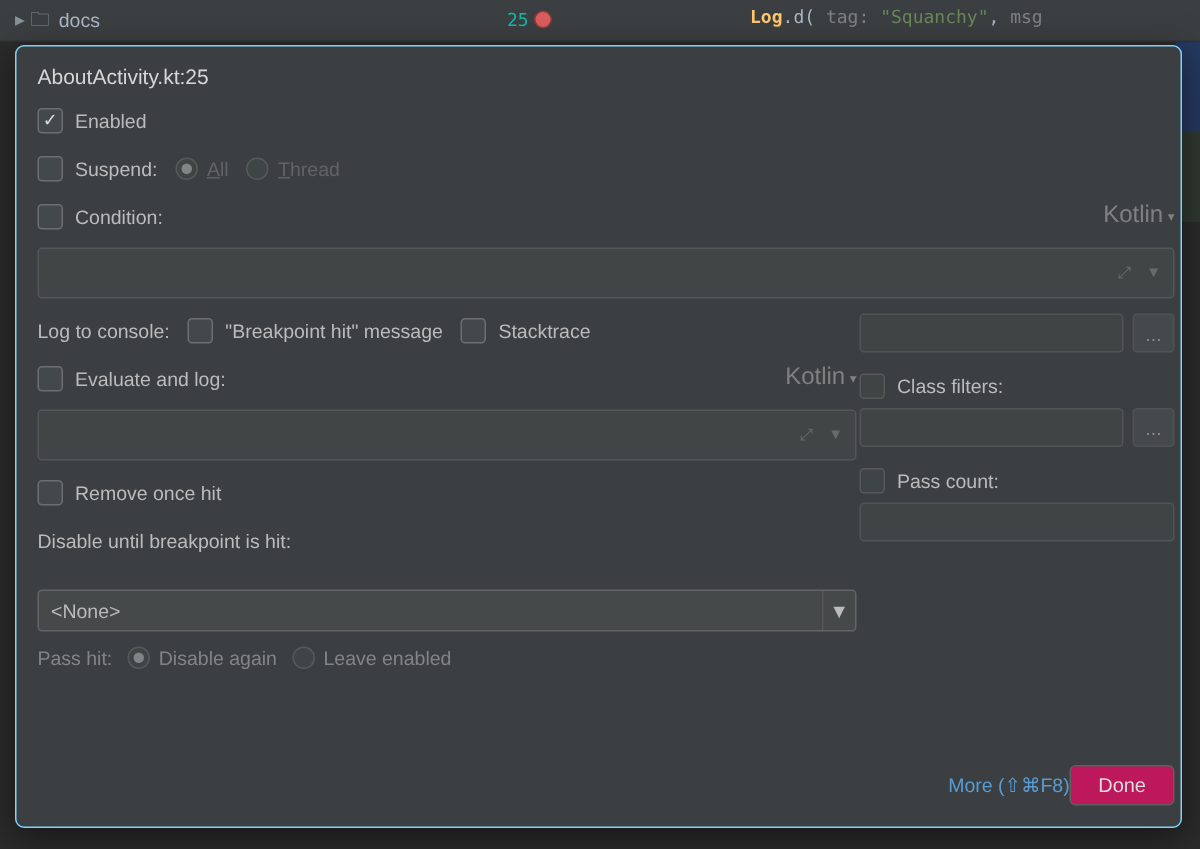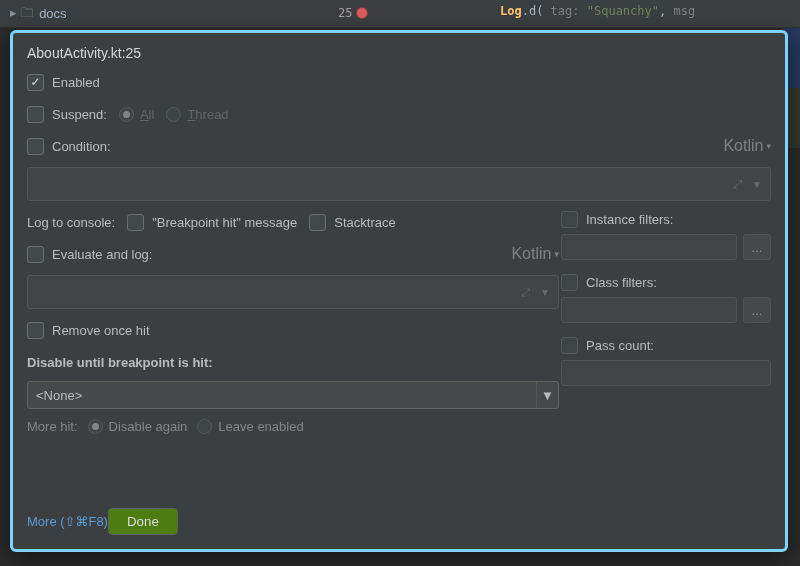--- a/index.html
+++ b/index.html
@@ -20,21 +20,21 @@
       background: #3c3f41;
       border-bottom: 1px solid #323232;
     }
     .folder-icon { margin-left: 10px; color: #87939a; }
     .docs-label { margin-left: 6px; color: #a9b7c6; }
     .gutter {
       position: absolute; top: 0; left: 338px;
       display: flex; align-items: center; gap: 4px;
       height: 26px;
     }
-    .line-number { color: #a3a3a3; font-family: Menlo, monospace; font-size: 12px; }
+    .line-number { color: #14b8a6; font-family: Menlo, monospace; font-size: 12px; }
     .bp-dot { width: 12px; height: 12px; border-radius: 50%; background: #db5c5c; border: 1px solid #8a3b3b; }
     .code-snippet {
       position: absolute; top: 4px; left: 500px;
       font-family: Menlo, Consolas, monospace;
       font-size: 12px;
       color: #a9b7c6;
     }
     .code-snippet .fn { color: #ffc66d; font-weight: bold; }
     .code-snippet .param { color: #808080; }
     .code-snippet .str { color: #6a8759; }
@@ -42,29 +42,29 @@
       position: absolute; right: 0; top: 28px; bottom: 0; width: 16px;
       background: linear-gradient(#214283 0 60px, #344134 60px 120px, #2b2b2b 120px);
       opacity: 0.6;
     }
 
     
     .popup {
       position: absolute;
       top: 30px; left: 10px; right: 12px; bottom: 14px;
       background: #3c3f41;
-      border: 3px solid #7dd3fc;
+      border: 1px solid #7dd3fc;
       border-radius: 6px;
       box-shadow: 0 6px 24px rgba(0,0,0,0.5);
-      padding: 12px 14px 14px 14px;
+      padding: 12px 4px 14px 14px;
       display: flex; flex-direction: column;
     }
     .title { color: #d6d6d6; font-size: 14px; margin-bottom: 10px; }
     .row { display: flex; align-items: center; margin-bottom: 10px; min-height: 22px; }
-    .row.tight { margin-bottom: 8px; font-weight: bold; }
+    .row.tight { margin-bottom: 22px; }
     .checkbox {
       width: 17px; height: 17px;
       border: 1px solid #6e6e6e;
       border-radius: 3px;
       background: #43494a;
       display: inline-flex; align-items: center; justify-content: center;
       margin-right: 8px; flex-shrink: 0;
       cursor: pointer;
     }
     .checkbox.checked::after {
@@ -131,24 +131,24 @@
       padding: 0 8px; cursor: pointer;
     }
     .combo-arrow {
       width: 22px; height: 100%;
       display: flex; align-items: center; justify-content: center;
       border-left: 1px solid #555;
       margin-right: -8px;
     }
     .after-hit { display: flex; align-items: center; gap: 10px; margin-top: 10px; opacity: 0.55; }
 
-    .footer { margin-top: auto; display: flex; align-items: center; justify-content: flex-start; }
+    .footer { margin-top: auto; display: flex; align-items: center; justify-content: flex-end; }
     .link { color: #5a9bd4; cursor: pointer; }
     .done-btn {
-      background: #4d7c0f; border: 1px solid #5e6060; border-radius: 4px;
+      background: #be185d; border: 1px solid #5e6060; border-radius: 4px;
       padding: 5px 18px; color: #dcdcdc; cursor: pointer;
     }
     .col-right .label { white-space: nowrap; }
     .inline-group { display: inline-flex; align-items: center; margin-left: 12px; }
   </style>
 </head>
 <body>
 
 <div class="editor-bg">
   <span class="folder-icon">▸ 🗀</span>
@@ -237,37 +237,33 @@
         <span class="label">Disable until breakpoint is hit:</span>
       </div>
       <div class="row">
         <div class="combo">
           <span>&lt;None&gt;</span>
           <span class="combo-arrow">▼</span>
         </div>
       </div>
 
       <div class="after-hit">
-        <span class="label">More hit:</span>
+        <span class="label">Pass hit:</span>
         <span style="display:inline-flex;align-items:center;">
           <span class="radio selected"></span>
           <span class="label">Disable again</span>
         </span>
         <span style="display:inline-flex;align-items:center;">
           <span class="radio"></span>
           <span class="label">Leave enabled</span>
         </span>
       </div>
     </div>
 
     <div class="col-right">
-      <div class="filter-row">
-        <span class="checkbox disabled"></span>
-        <span class="label">Instance filters:</span>
-      </div>
       <div class="filter-input-row">
         <div class="filter-input"></div>
         <div class="browse-btn">...</div>
       </div>
 
       <div class="filter-row">
         <span class="checkbox disabled"></span>
         <span class="label">Class filters:</span>
       </div>
       <div class="filter-input-row">

